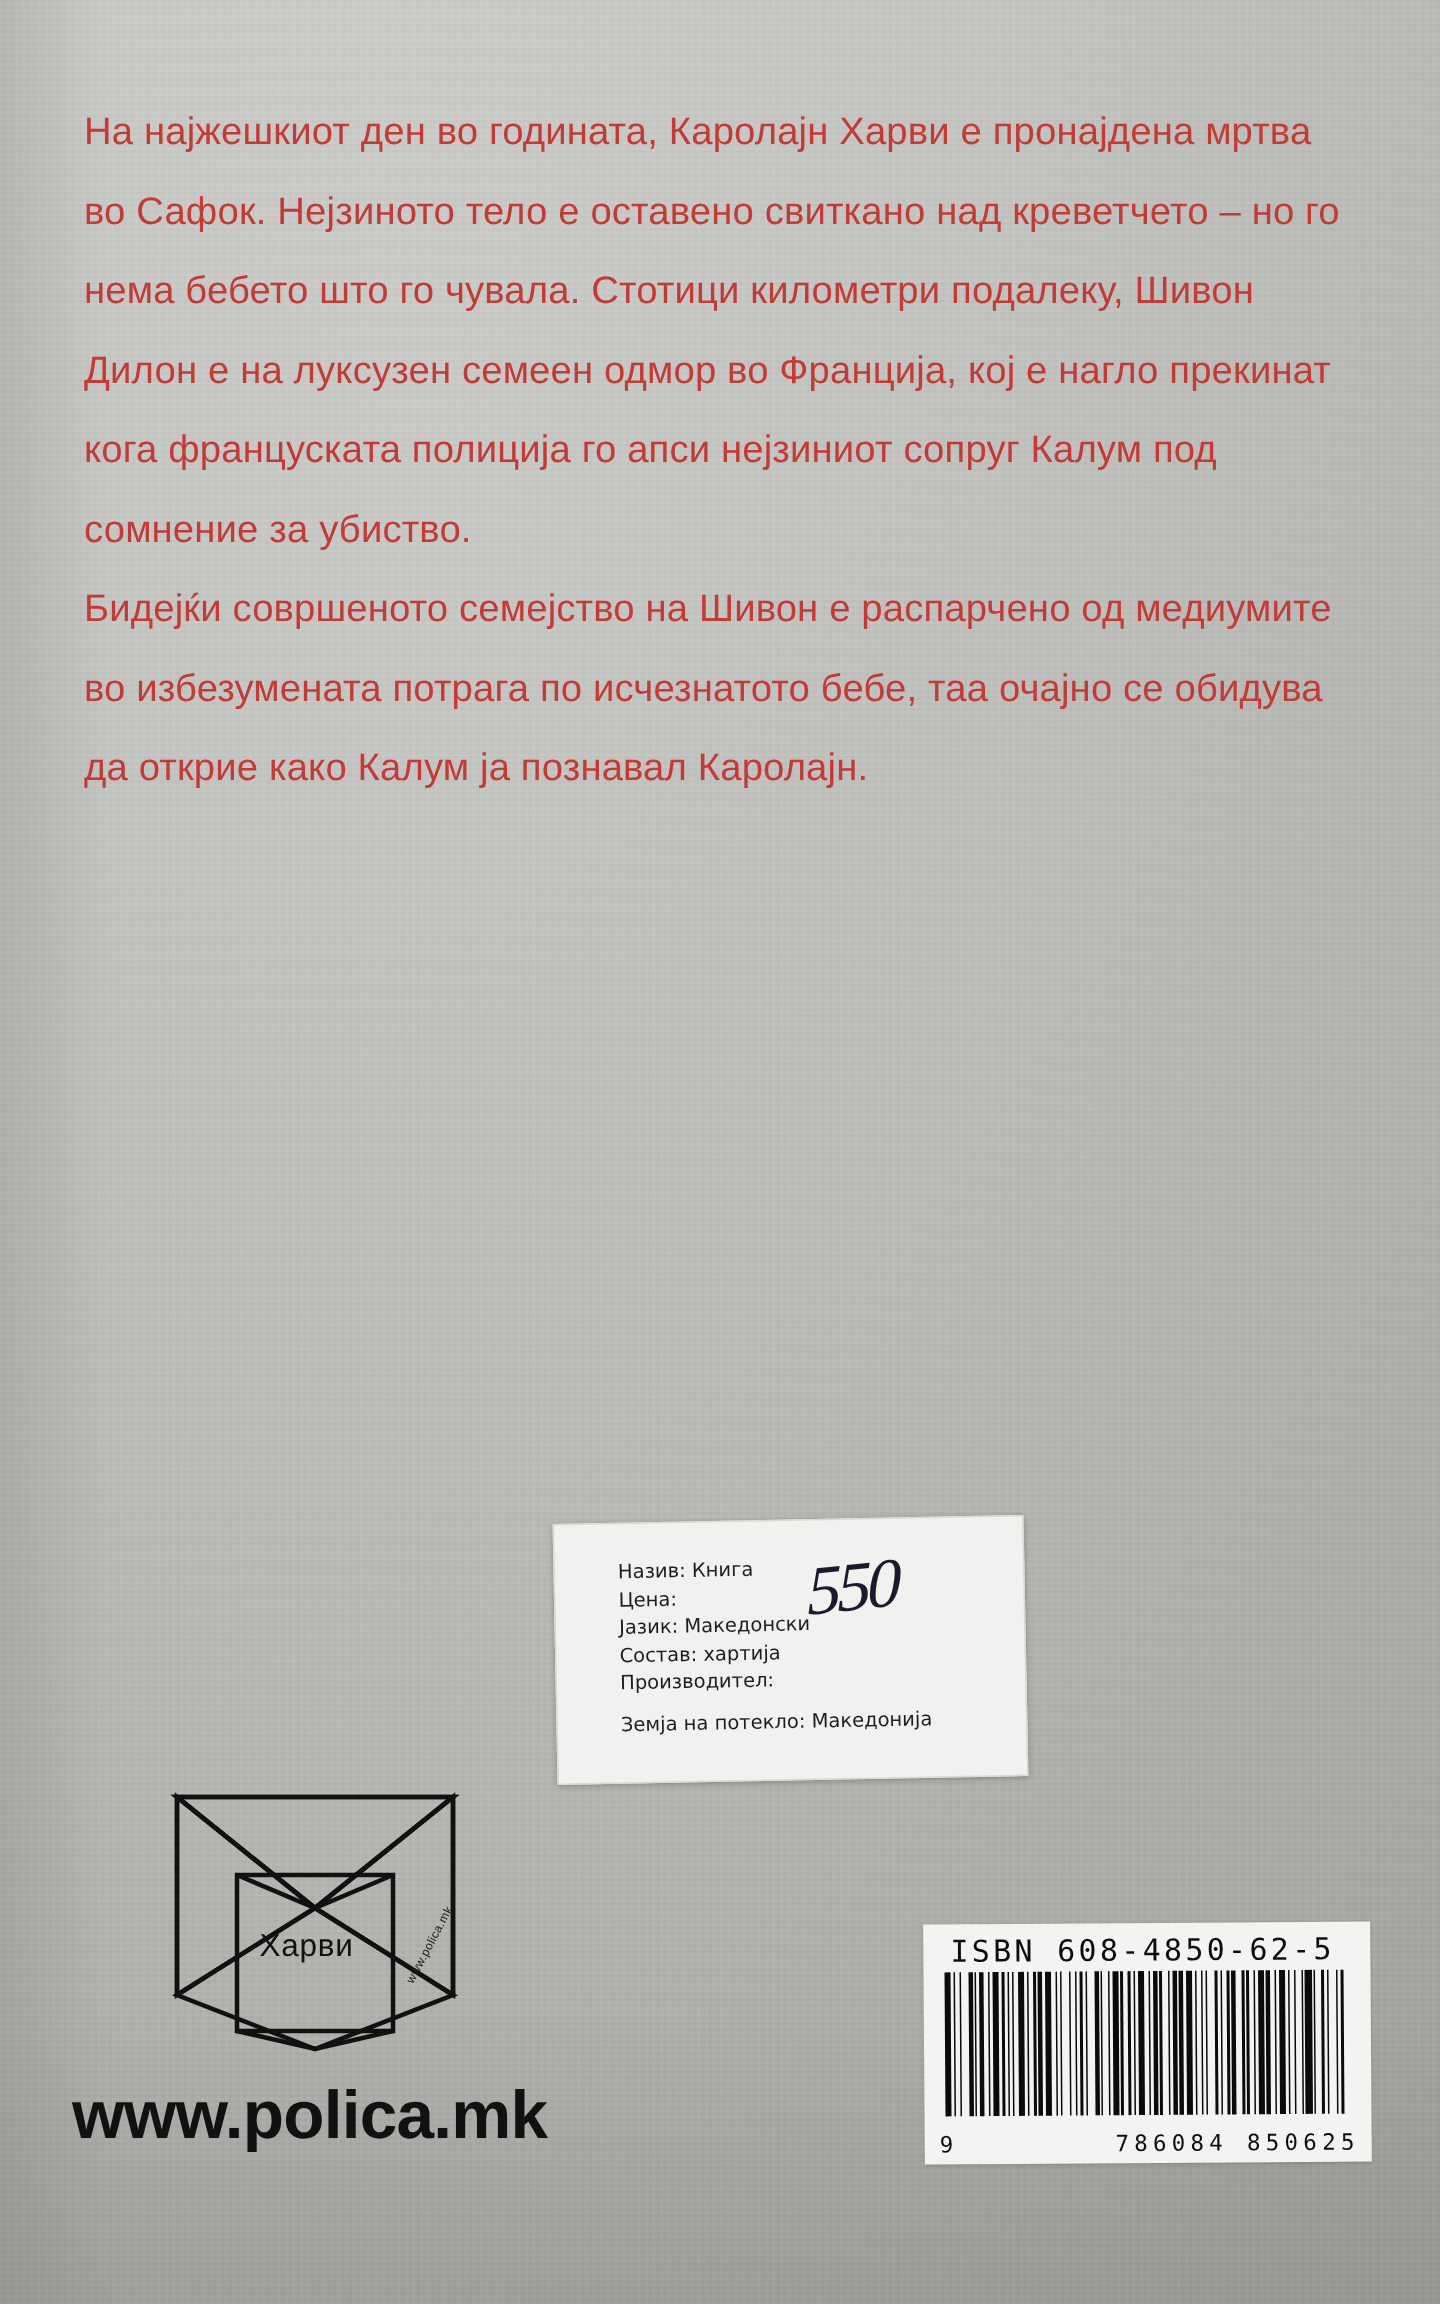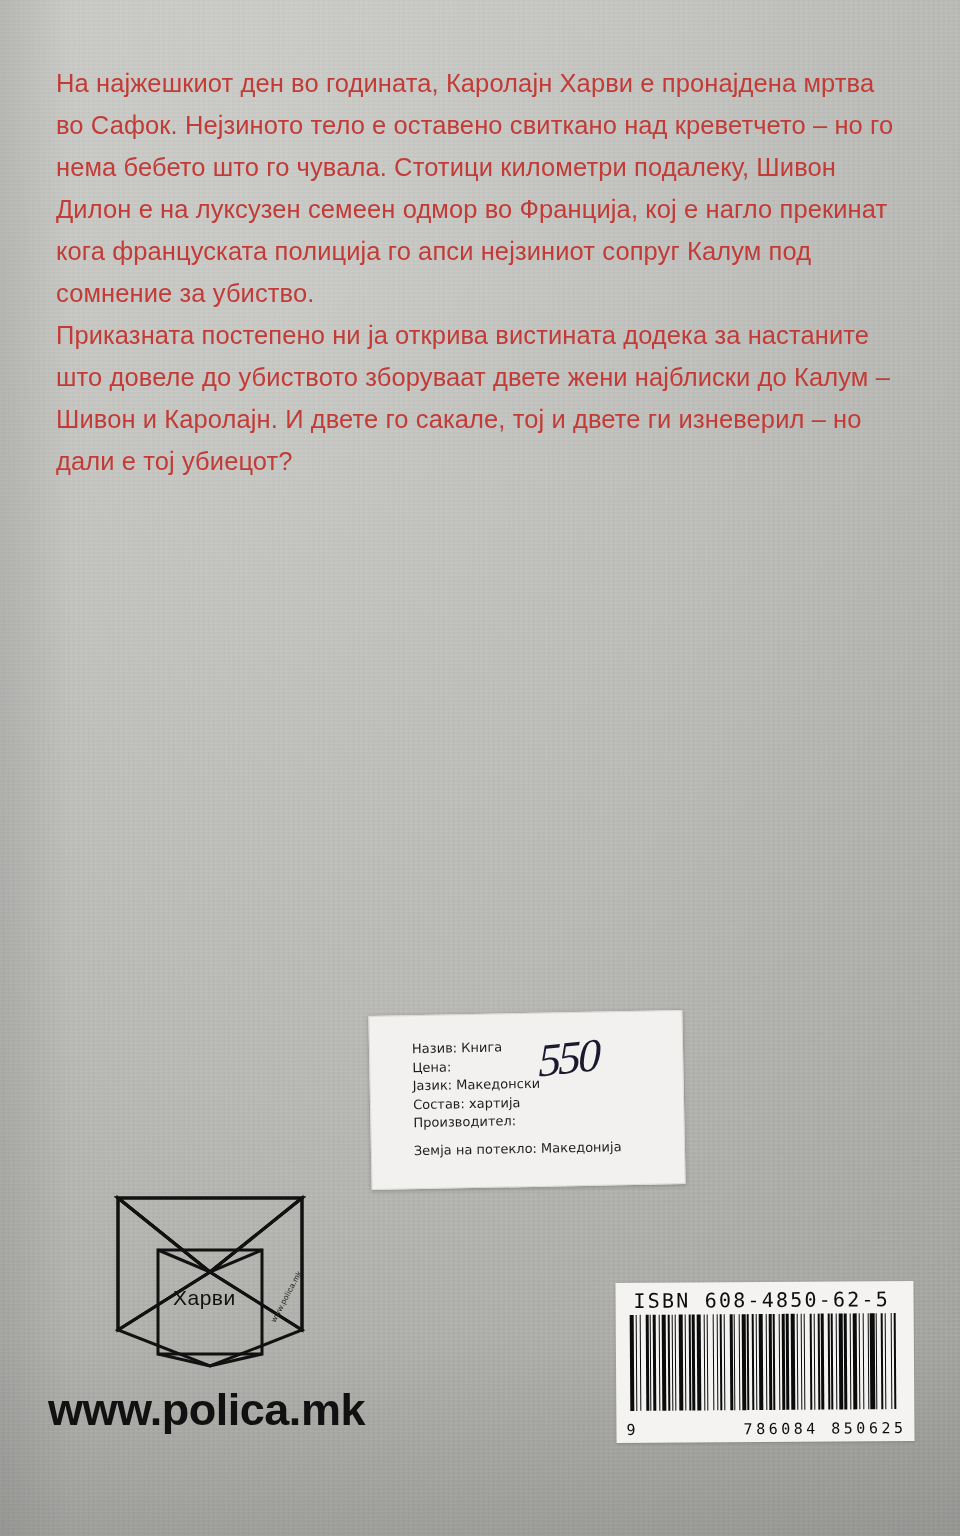--- a/index.html
+++ b/index.html
@@ -46,21 +46,21 @@
   }
 
   
   .blurb {
     position: absolute;
     left: 56px;
     top: 62px;
     width: 852px;
     color: #c23b36;
     font-size: 25.5px;
-    line-height: 42px;
+    line-height: 53px;
     letter-spacing: .1px;
   }
   .blurb p {
     margin: 0;
   }
 
   
   .sticker {
     position: absolute;
     left: 370px;
@@ -183,21 +183,21 @@
 </head>
 <body>
 
 <div class="paper"></div>
 <div class="grain"></div>
 <div class="shade-left"></div>
 <div class="shade-bottom"></div>
 
 <div class="blurb">
   <p>На најжешкиот ден во годината, Каролајн Харви е пронајдена мртва во Сафок. Нејзиното тело е оставено свиткано над креветчето – но го нема бебето што го чувала. Стотици километри подалеку, Шивон Дилон е на луксузен семеен одмор во Франција, кој е нагло прекинат кога француската полиција го апси нејзиниот сопруг Калум под сомнение за убиство.</p>
-  <p>Приказната постепено ни ја открива вистината додека за настаните што довеле до убиството зборуваат двете жени најблиски до Калум – Шивон и Каролајн. И двете го сакале, тој и двете ги изневерил – но дали е тој убиецот?</p>
+  <p>Бидејќи совршеното семејство на Шивон е распарчено од медиумите во избезумената потрага по исчезнатото бебе, таа очајно се обидува да открие како Калум ја познавал Каролајн.</p>
 </div>
 
 <div class="sticker">
   <div class="sticker-inner">
     <div>Назив: Книга</div>
     <div>Цена:</div>
     <div>Јазик: Македонски</div>
     <div>Состав: хартија</div>
     <div>Производител:</div>
     <div class="gap"></div>

